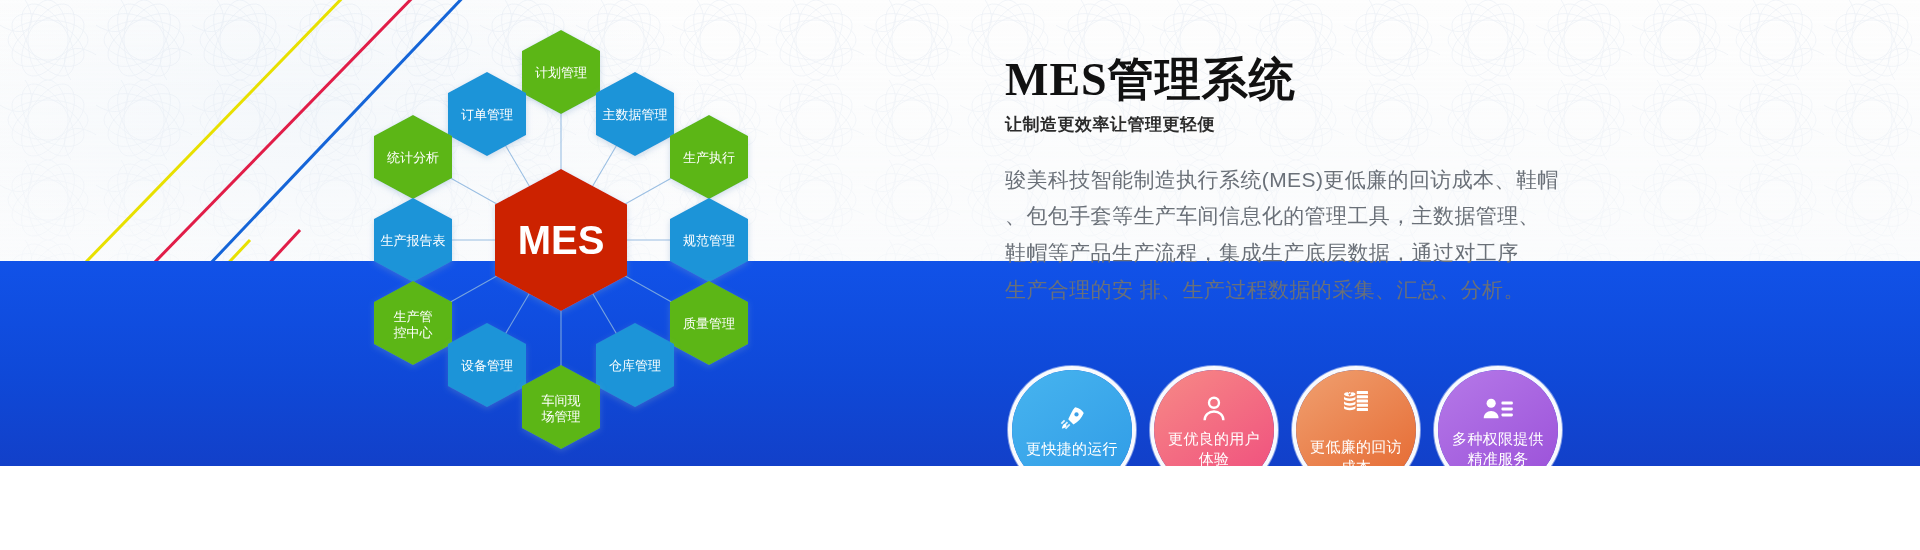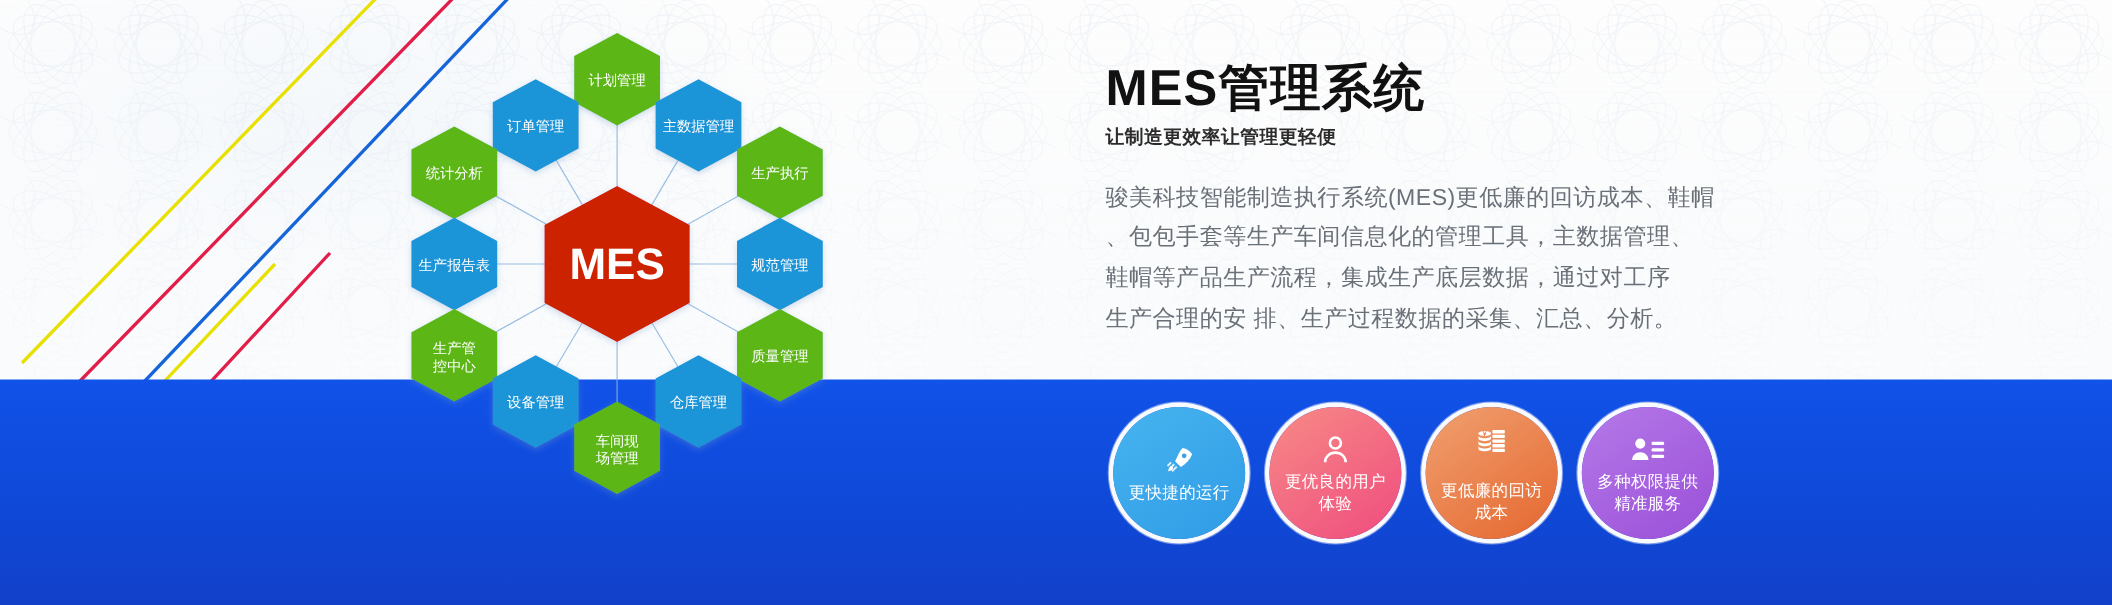--- a/index.html
+++ b/index.html
@@ -3,21 +3,21 @@
 <meta charset="utf-8">
 <style>
   * { box-sizing: border-box; margin: 0; padding: 0; }
   html, body {
     width: 1920px; height: 550px;
     font-family: "Liberation Sans", "DejaVu Sans", sans-serif;
     overflow: hidden;
   }
   #banner {
     position: relative;
-    width: 1920px; height: 550px;
+    width: 1920px; height: 466px;
     background: #ffffff;
     overflow: hidden;
   }
   
   .bg-light {
     position: absolute; left: 0; top: 0; width: 1920px; height: 550px;
     background:
       radial-gradient(ellipse 600px 300px at 300px 120px, rgba(240,245,250,.9), rgba(255,255,255,0) 70%),
       linear-gradient(180deg,#fdfdfd 0%, #f7f9fb 60%, #f4f7fa 100%);
   }
@@ -27,21 +27,21 @@
   }
   .guilloche { position: absolute; left: 0; top: 0; width: 1920px; height: 400px; opacity: .55; }
   .diag { position: absolute; left: 0; top: 0; width: 700px; height: 420px; }
 
   
   #hexwrap { position: absolute; left: 300px; top: 0px; width: 520px; height: 460px; }
 
   
   #rightcol { position: absolute; left: 1005px; top: 55px; width: 900px; }
   .title {
-    font-family: Liberation Sans, sans-serif;
+    font-family: Liberation Serif, serif;
     font-weight: bold; font-size: 46px; color: #111; letter-spacing: 1px;
     line-height: 1.08;
   }
   .subtitle {
     margin-top: 8px;
     font-size: 17px; color: #2b2b2b; letter-spacing: .5px; font-weight: 700;
   }
   .desc {
     margin-top: 26px;
     font-size: 21px; line-height: 1.75; color: #6a7078; max-width: 560px;

